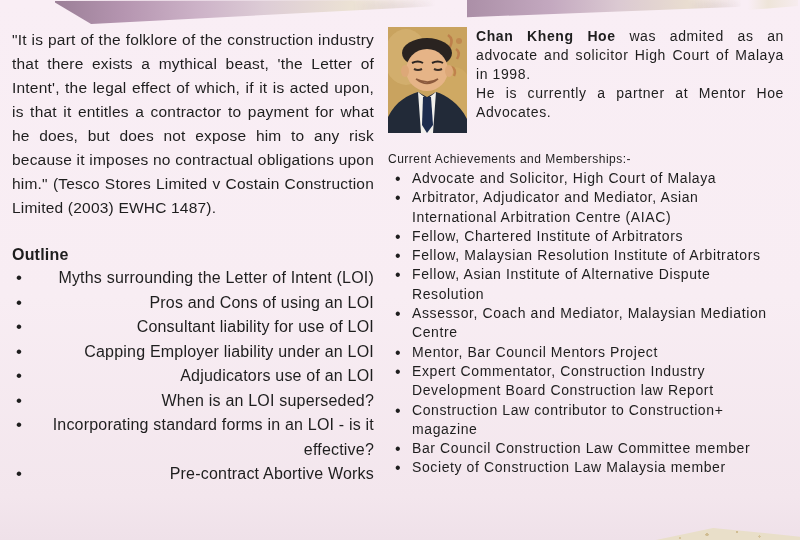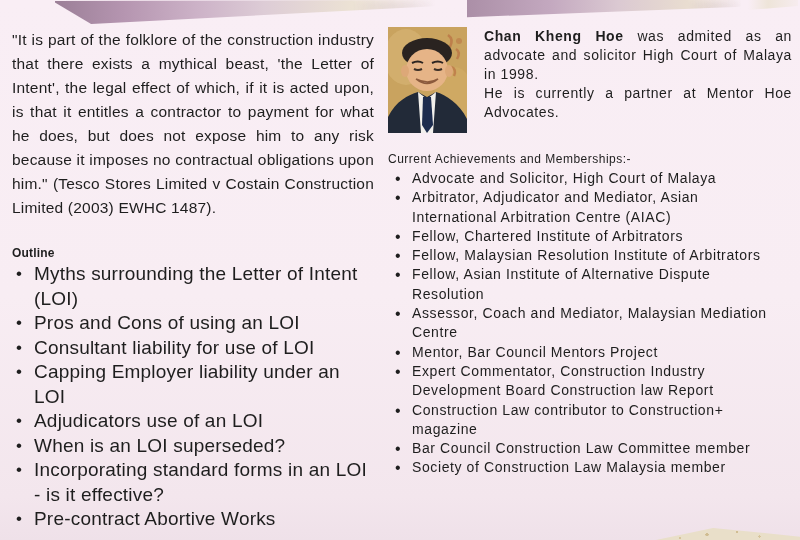--- a/index.html
+++ b/index.html
@@ -44,32 +44,32 @@
       radial-gradient(circle 2px at 20% 80%,#d6c49c 55%,transparent 60%);
     clip-path:polygon(4% 100%,42% 0,100% 72%,100% 100%);
   }
 
   
   .col-left{position:absolute;left:12px;top:28px;width:362px;}
   .quote{
     margin:0;font-size:15.5px;line-height:24px;
     text-align:justify;letter-spacing:.2px;
   }
-  .outline-title{margin:26px 0 2px;font-size:12px;font-weight:bold;letter-spacing:.2px;}
+  .outline-title{margin:26px 0 2px;font-size:16px;font-weight:bold;letter-spacing:.2px;}
   .outline-list{margin:0;padding:0 0 0 22px;list-style:none;}
   .outline-list li{
-    position:relative;font-size:19px;line-height:24.5px;letter-spacing:.2px;
+    position:relative;font-size:16px;line-height:24.5px;letter-spacing:.2px;text-align:right;
   }
   .outline-list li::before{
     content:"\2022";position:absolute;left:-18px;top:0;font-size:17px;
   }
 
   
   .col-right{position:absolute;left:388px;top:27px;width:404px;}
-  .bio-row{display:flex;gap:9px;justify-content:space-between;}
+  .bio-row{display:flex;gap:9px;}
   .photo{width:79px;height:106px;flex:0 0 auto;overflow:hidden;background:#c9a35f;}
   .photo svg{display:block;}
   .bio-text{font-size:14px;line-height:19px;letter-spacing:.6px;width:308px;text-align:justify;}
   .bio-text p{margin:0;}
   .ach-title{margin:17px 0 0;font-size:12px;line-height:19px;letter-spacing:.5px;}
   .ach-list{margin:0;padding:0 0 0 24px;list-style:none;width:368px;}
   .ach-list li{
     position:relative;font-size:14px;line-height:19.3px;letter-spacing:.6px;
   }
   .ach-list li::before{

